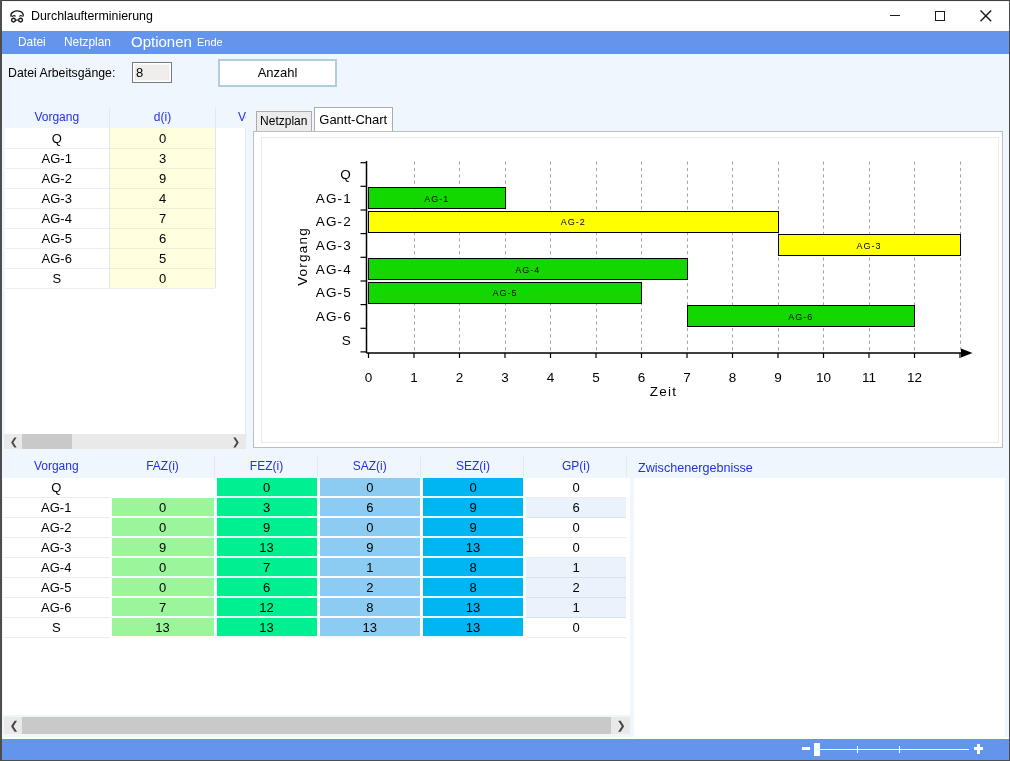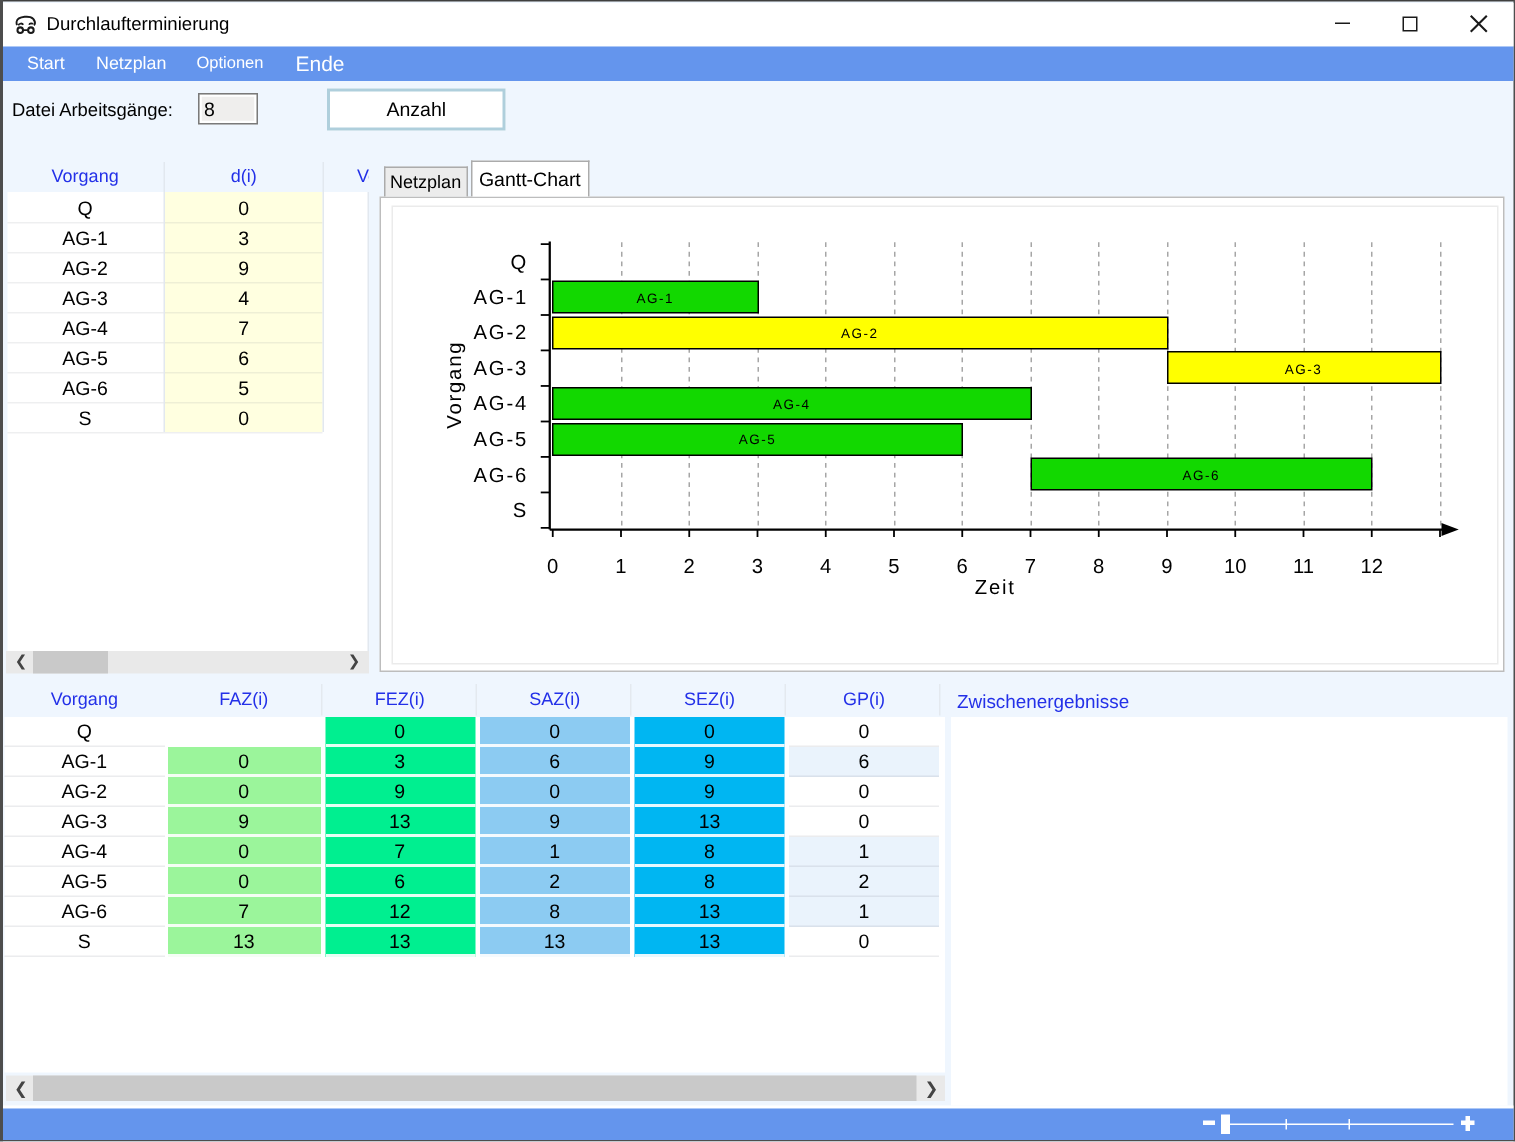--- a/index.html
+++ b/index.html
@@ -21,24 +21,24 @@
 <circle cx="11.6" cy="13.1" r="1.85" stroke="#1a1a1a" stroke-width="1.35"></circle>
 <path d="M6.5 13.1 L9.6 13.1" stroke="#1a1a1a" stroke-width="1.2"></path>
 </svg>
 <div class="abs" style="left:31px;top:9px;font-size:12.4px;line-height:14px;color:#000;">Durchlaufterminierung</div>
 <div class="abs" style="left:890px;top:14.5px;width:10px;height:1.5px;background:#1a1a1a;"></div>
 <div class="abs" style="left:935px;top:10.5px;width:10px;height:10px;border:1.4px solid #1a1a1a;"></div>
 <svg class="abs" style="left:979px;top:9px;" width="14" height="14" viewBox="0 0 14 14">
 <path d="M1.5 1.5 L12.2 12.2 M12.2 1.5 L1.5 12.2" stroke="#1a1a1a" stroke-width="1.4"></path>
   </svg>
 <div class="abs" style="left:1.5px;top:31px;width:1007px;height:22.5px;background:#6495ED;"></div>
-<div class="abs" style="left:18px;top:31px;height:22.5px;line-height:22.5px;color:#fff;font-size:11.9px;">Start</div>
+<div class="abs" style="left:18px;top:31px;height:22.5px;line-height:22.5px;color:#fff;font-size:11.9px;">Datei</div>
 <div class="abs" style="left:64px;top:31px;height:22.5px;line-height:22.5px;color:#fff;font-size:11.9px;">Netzplan</div>
-<div class="abs" style="left:131px;top:31px;height:22.5px;line-height:22.5px;color:#fff;font-size:11px;">Optionen</div>
-<div class="abs" style="left:197px;top:31px;height:33px;line-height:22.5px;color:#fff;font-size:14px;">Ende</div>
+<div class="abs" style="left:131px;top:31px;height:22.5px;line-height:22.5px;color:#fff;font-size:15px;">Optionen</div>
+<div class="abs" style="left:197px;top:31px;height:33px;line-height:22.5px;color:#fff;font-size:11px;">Ende</div>
 <div class="abs" style="left:8px;top:66.5px;font-size:12.3px;line-height:13px;">Datei Arbeitsgänge:</div>
 <div class="abs" style="left:132px;top:61.5px;width:40px;height:21.5px;background:#EFEEED;border:1.5px solid #7A7A7A;box-shadow:inset 0 0 0 1.5px #fff;"></div>
 <div class="abs" style="left:136px;top:66px;font-size:13px;line-height:14px;">8</div>
 <div class="abs" style="left:218px;top:58.5px;width:119px;height:28.5px;background:#fff;border:2px solid #AFCFDC;"></div>
 <div class="abs" style="left:218px;top:66px;width:119px;text-align:center;font-size:13px;line-height:14px;">Anzahl</div>
 <div class="abs" style="left:5px;top:127.5px;width:241px;height:306.5px;background:#ffffff;"></div>
 <div class="hdr" style="left:5px;top:107px;width:103.5px;height:20px;">Vorgang</div>
 <div class="hdr" style="left:110px;top:107px;width:105px;height:20px;">d(i)</div>
 <div class="abs" style="left:5px;top:107px;width:241px;height:20px;overflow:hidden;">
     <div class="hdr" style="left:233px;top:0;height:20px;">Vorgänger</div>

